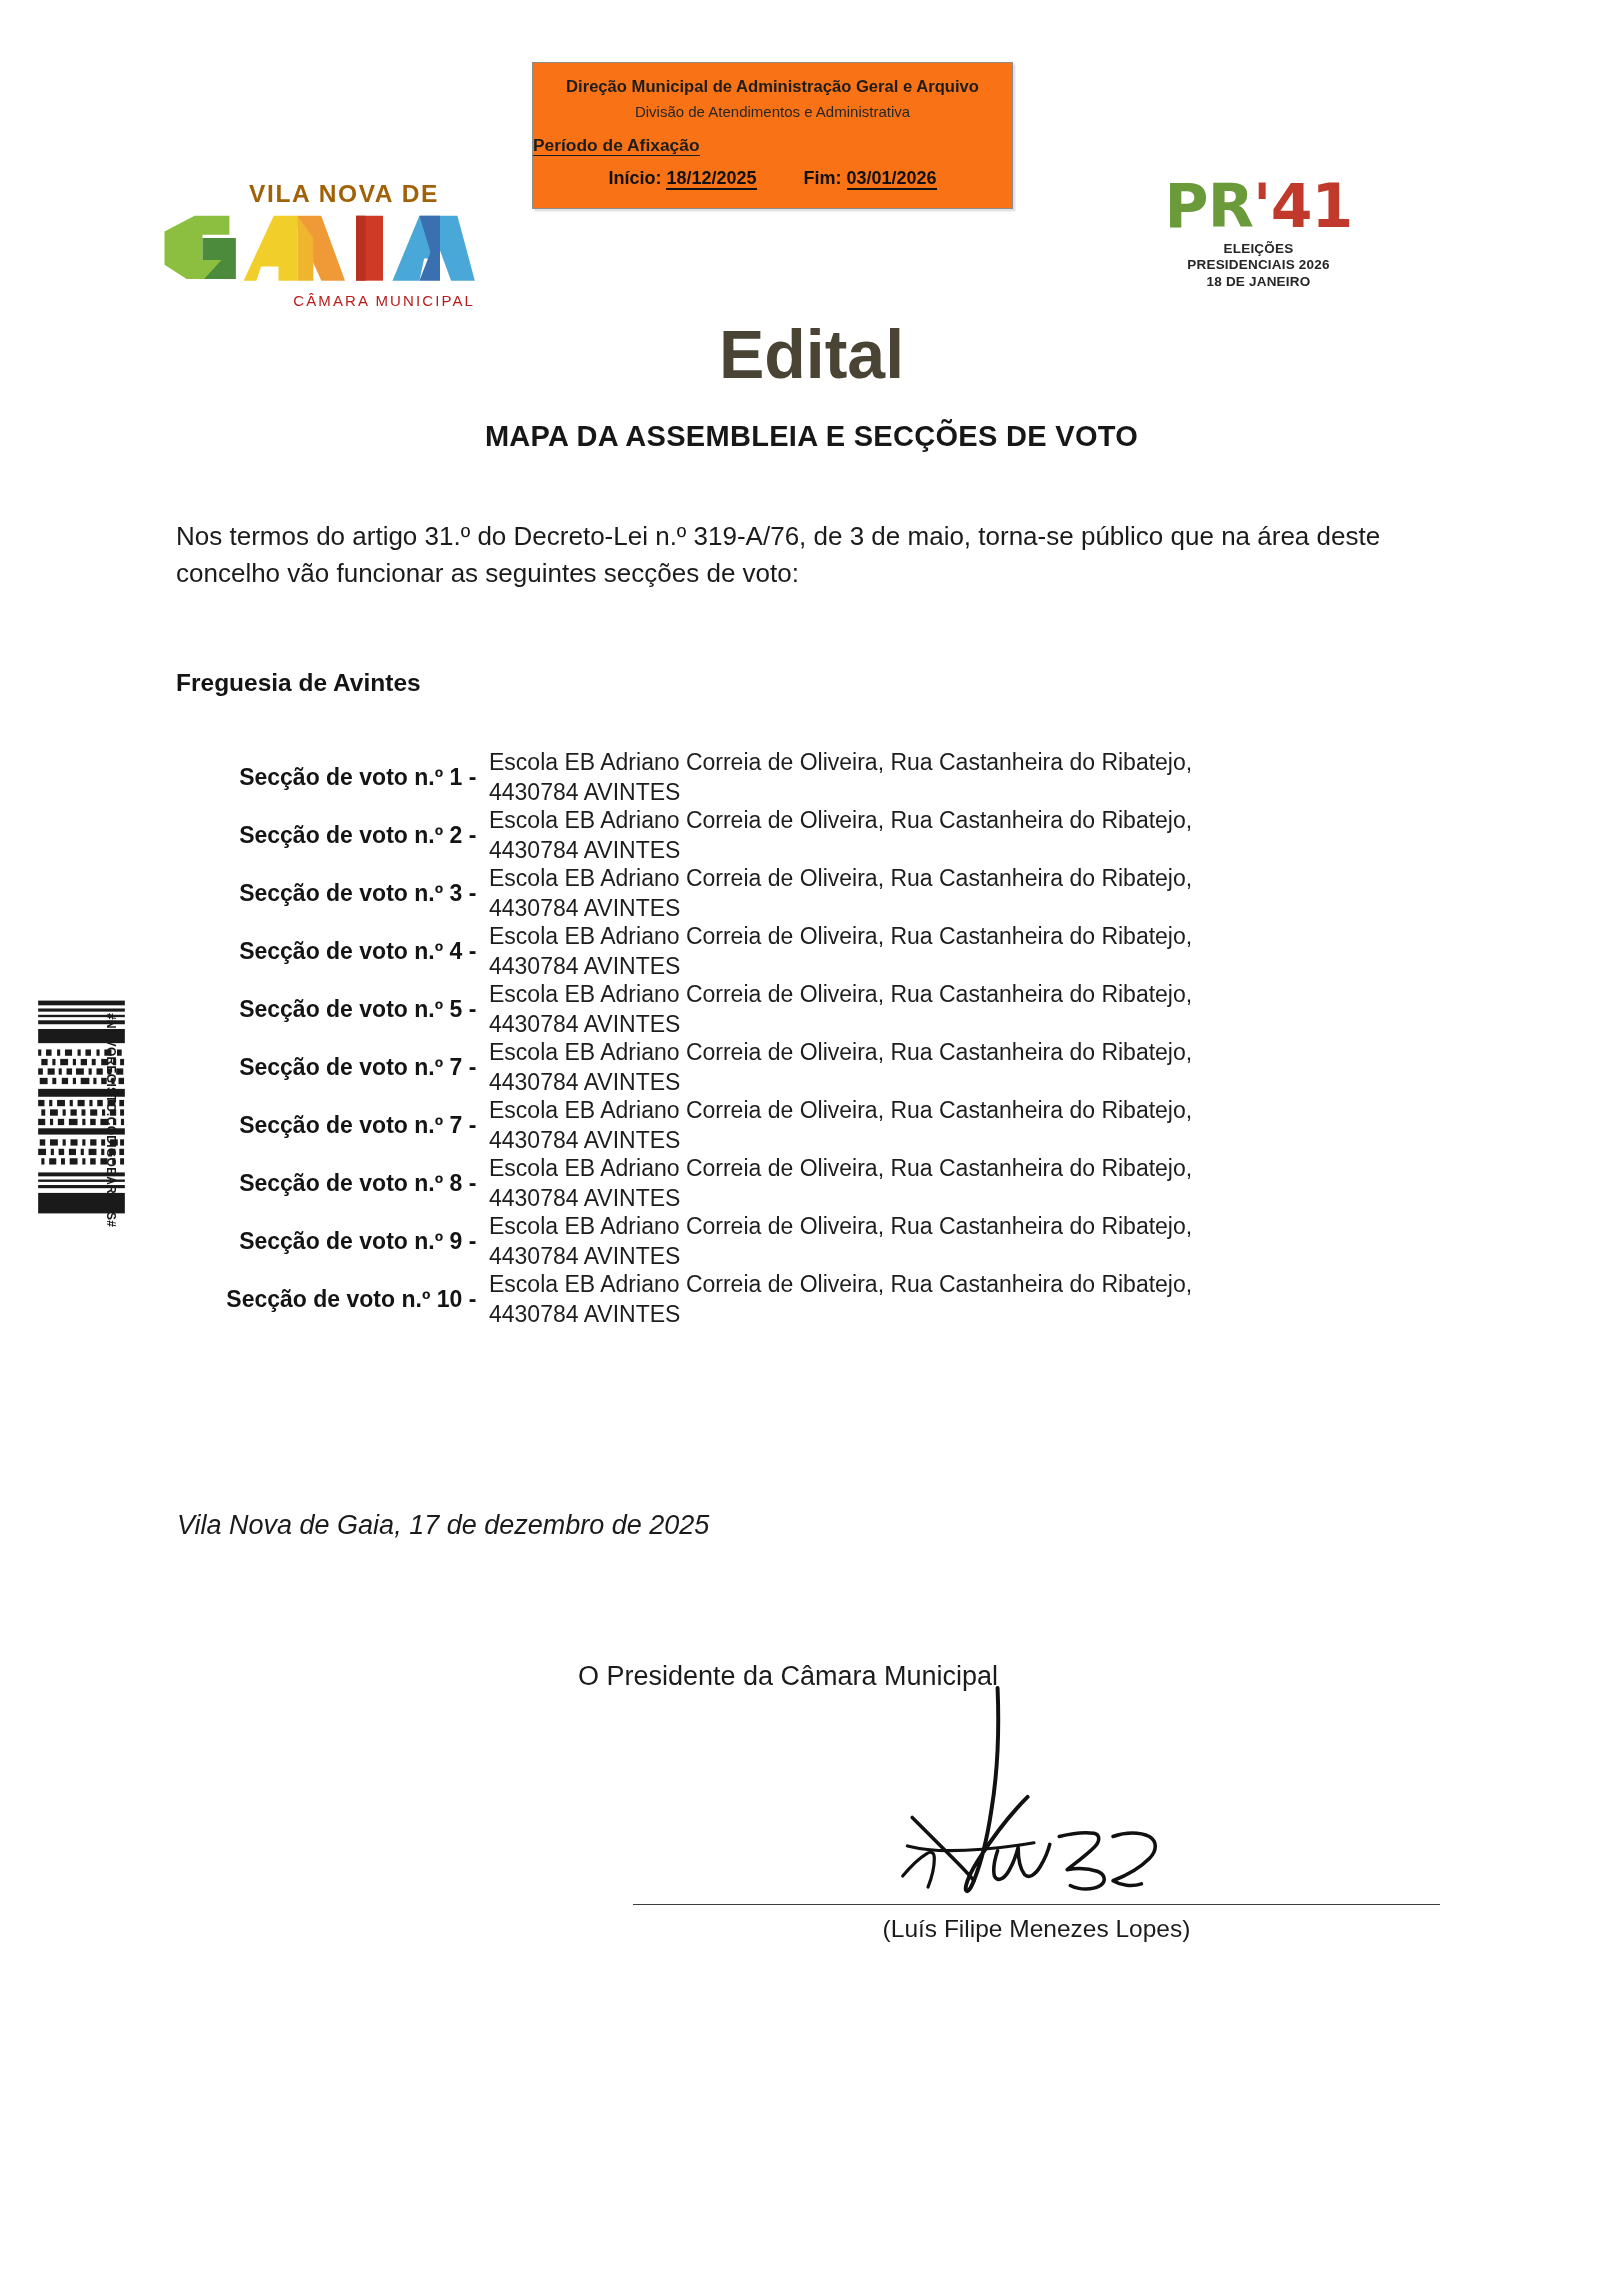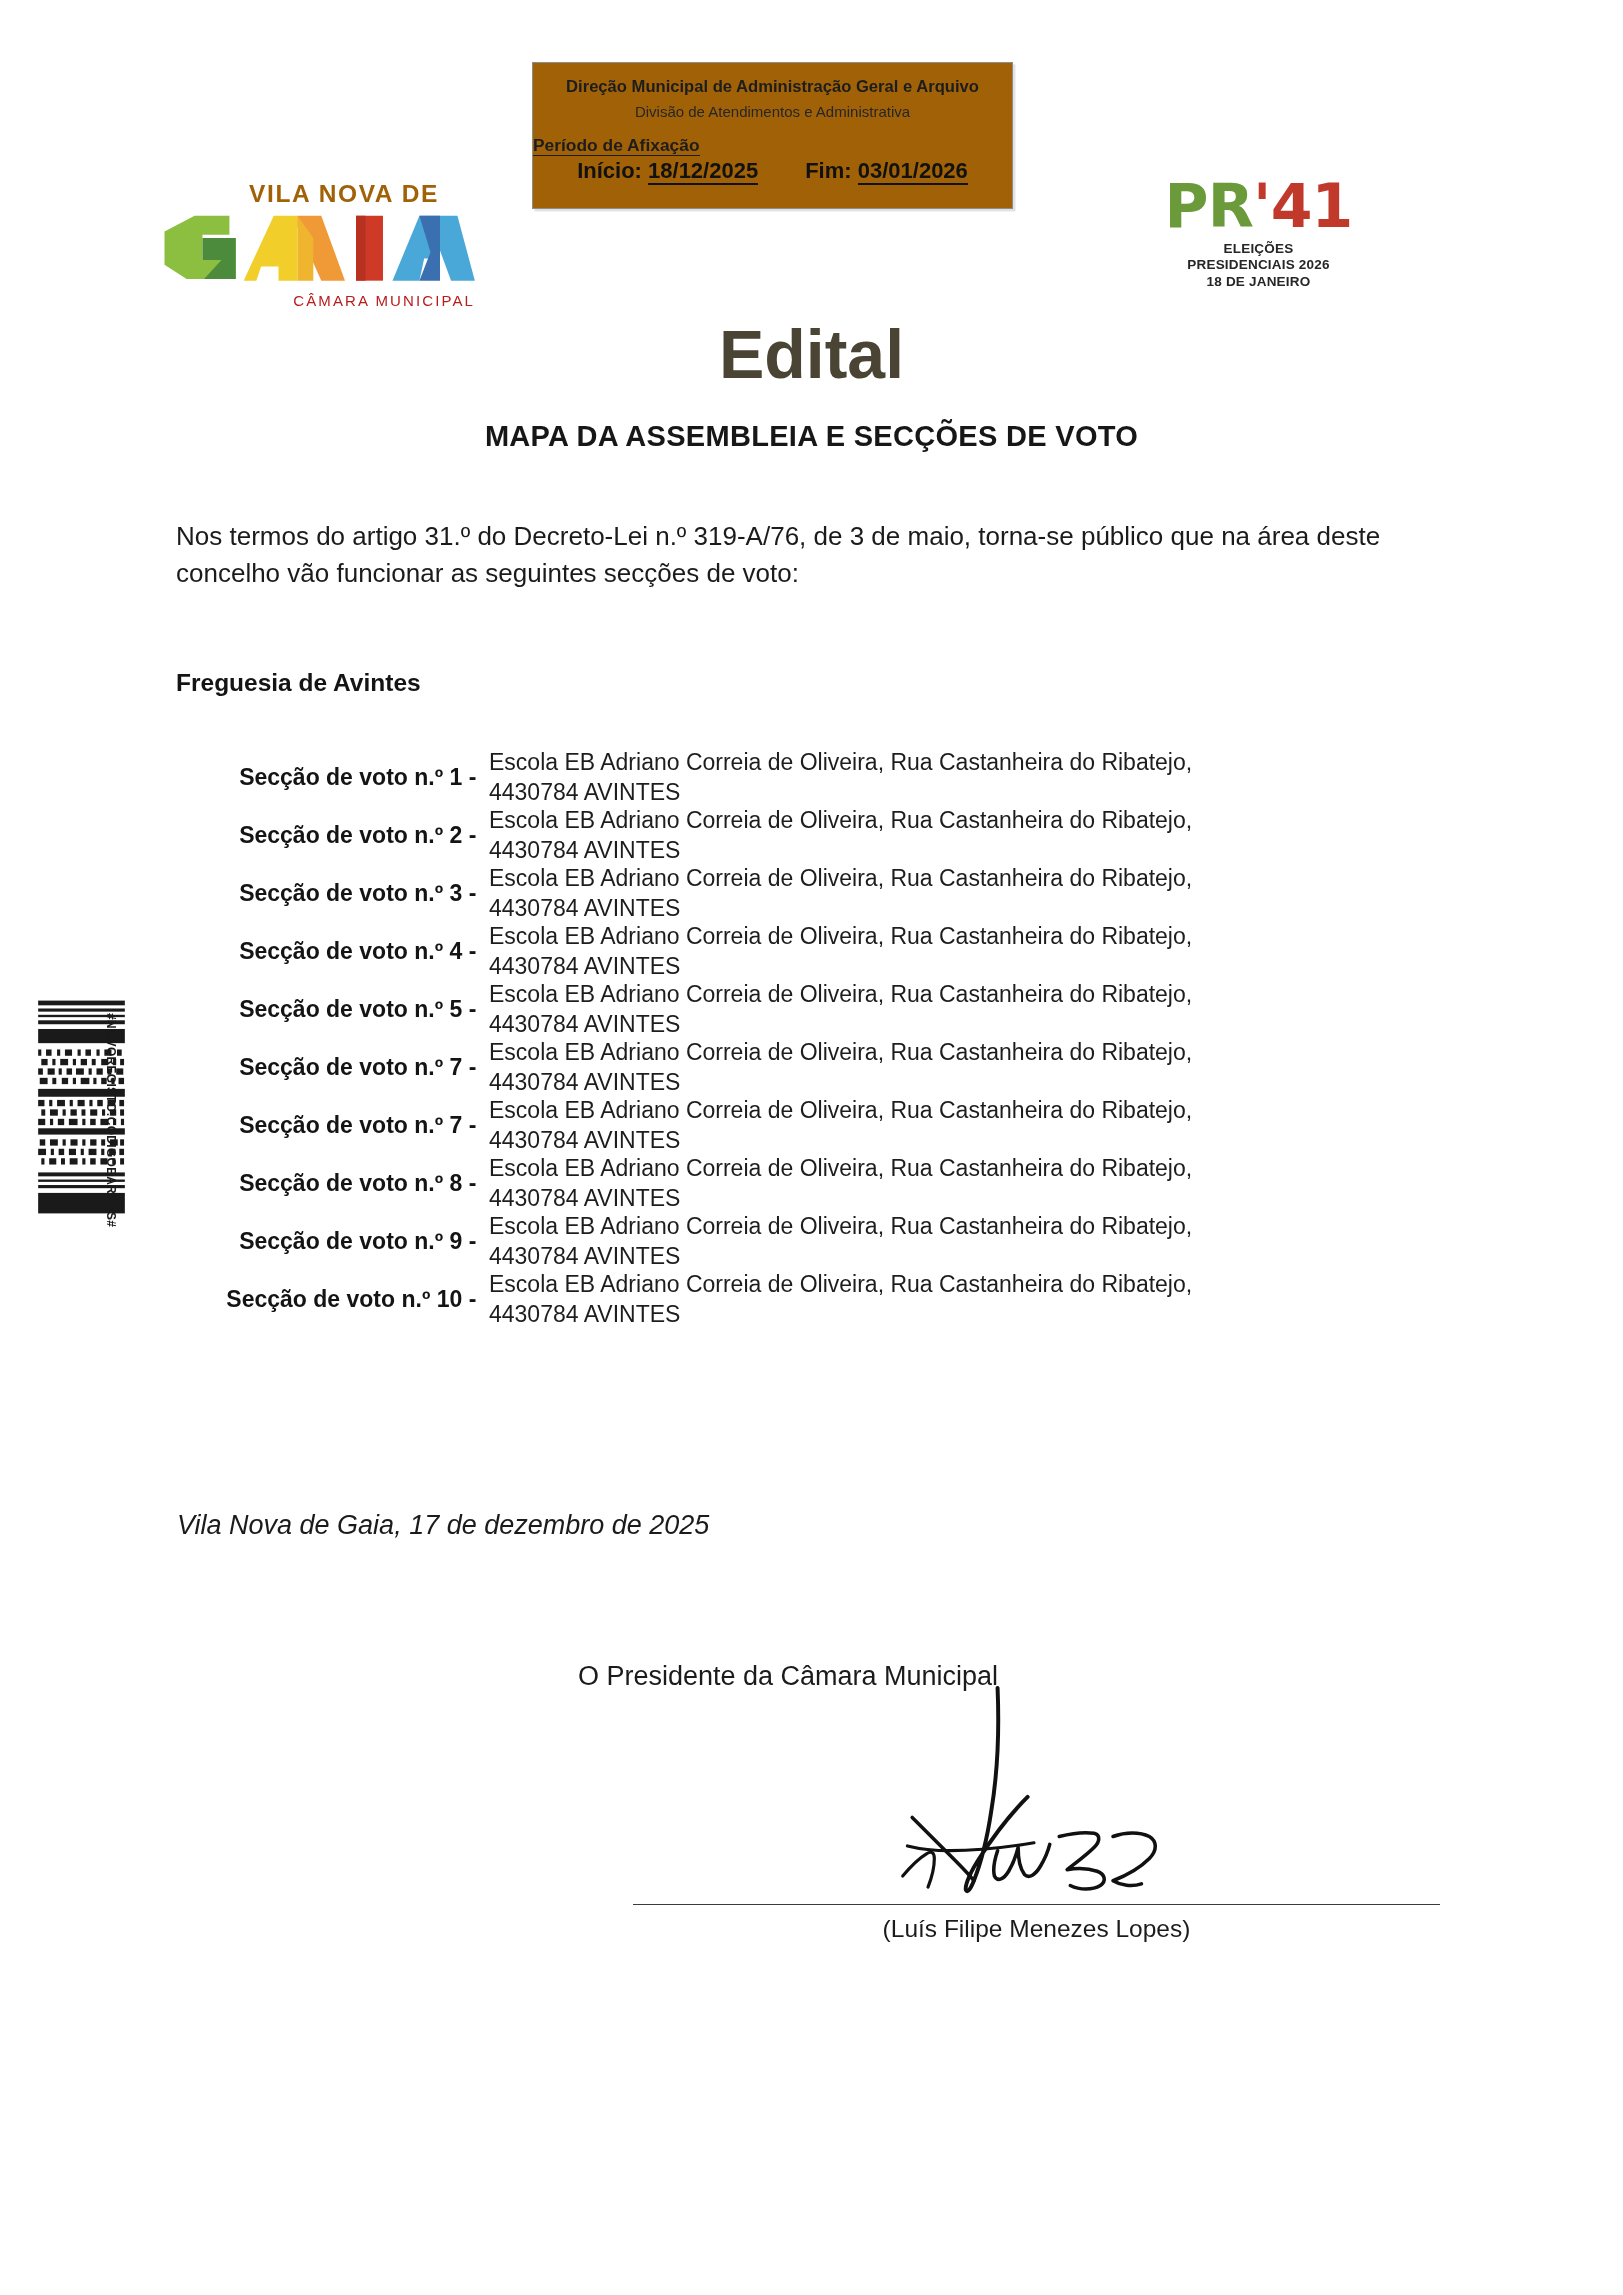--- a/index.html
+++ b/index.html
@@ -58,21 +58,21 @@
   }
 
   
   #stamp-box {
     position: absolute;
     left: 532px;
     top: 62px;
     width: 481px;
     height: 147px;
     border: 1.6px solid #8d8d8d;
-    background: #a16207;
+    background: #f97316;
     box-sizing: border-box;
     box-shadow: 2.4px 2.4px 0 rgba(150,150,150,0.28);
   }
   #stamp-line1 {
     text-align: center;
     font-size: 16.6px;
     font-weight: bold;
     color: #1d1d1d;
     margin-top: 14.2px;
   }
@@ -87,22 +87,22 @@
     font-size: 17.4px;
     font-weight: bold;
     color: #1d1d1d;
     margin-top: 14.2px;
   }
   #stamp-period span { border-bottom: 1.6px solid #1d1d1d; padding-bottom: 0.8px; }
   #stamp-dates {
     display: flex;
     justify-content: center;
     gap: 47px;
-    margin-top: 2px;
-    font-size: 22px;
+    margin-top: 12px;
+    font-size: 18px;
     font-weight: bold;
     color: #111111;
   }
   .stamp-date-val { border-bottom: 2.4px solid #111111; padding-bottom: 0.8px; }
 
   
   #pr-logo {
     position: absolute;
     left: 1140px;
     top: 176px;

